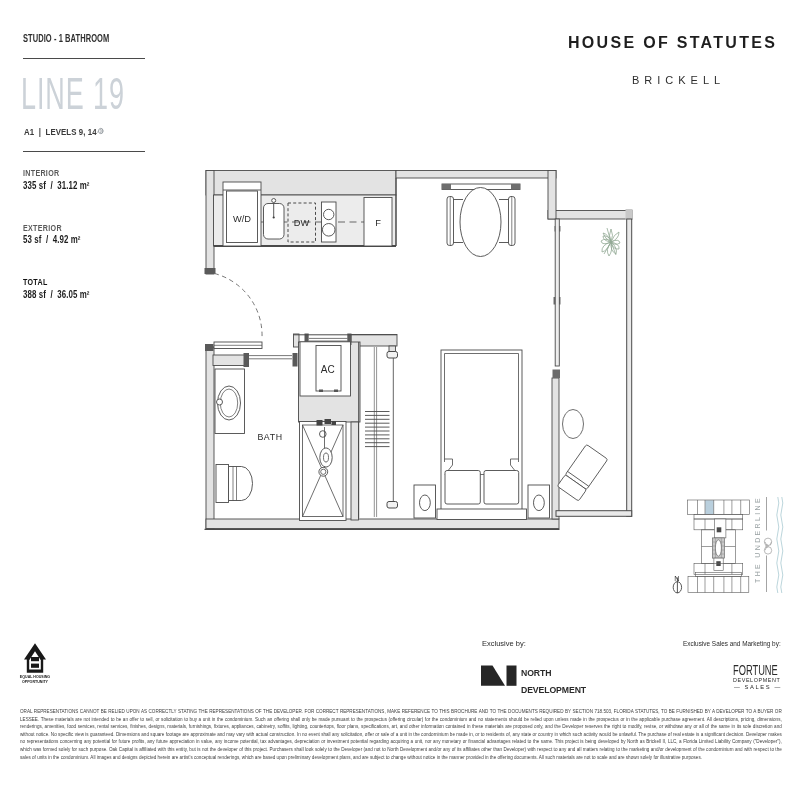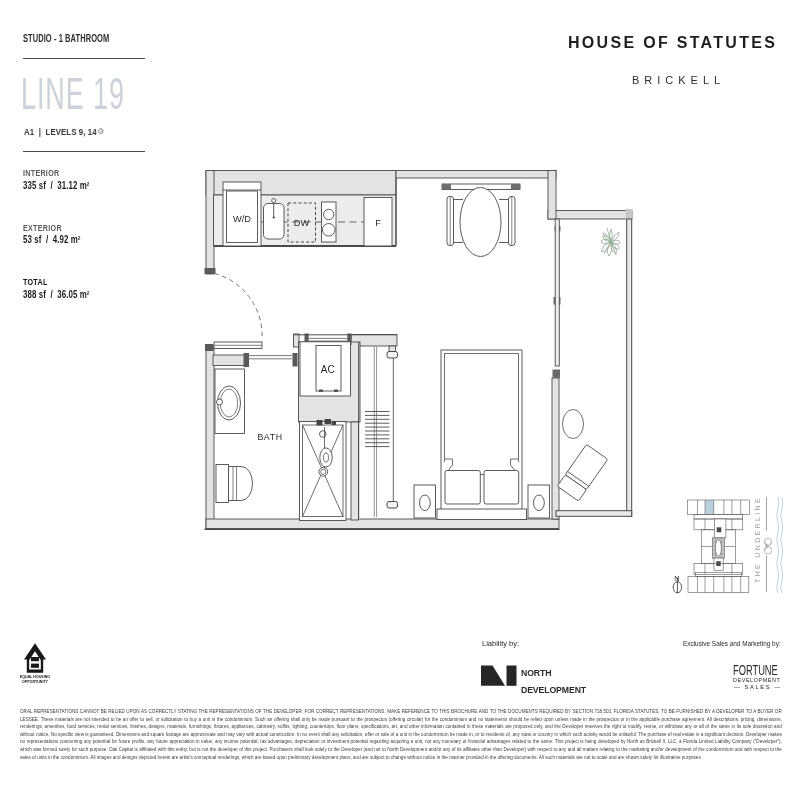--- a/index.html
+++ b/index.html
@@ -304,21 +304,21 @@
     <g id="logos">
       <path d="M24 659.4 L35 643.2 L46 659.4 L43.2 659.4 L43.2 672.8 L26.8 672.8 L26.8 659.4 Z" fill="#181818"></path>
       <path d="M29.2 660.2 L35 651.2 L40.8 660.2 L40.8 669.6 L29.2 669.6 Z" fill="#ffffff"></path>
       <rect x="31" y="657" width="8" height="4.2" fill="#181818"></rect>
       <rect x="31" y="663.6" width="8" height="4.2" fill="#181818"></rect>
       <polygon points="481,665.5 492.5,665.5 505,685.8 481,685.8" fill="#262626"></polygon>
       <rect x="506.5" y="665.5" width="10" height="20.3" fill="#262626"></rect>
     </g>
   </svg>
 
-  <div class="abs" id="devby">Liability by:</div>
+  <div class="abs" id="devby">Exclusive by:</div>
   <div class="abs" id="northtxt">NORTH<br>DEVELOPMENT</div>
   <div class="abs" id="salesby">Exclusive Sales and Marketing by:</div>
   <div class="abs" id="fortune">FORTUNE</div>
   <div class="abs" id="fdev">DEVELOPMENT</div>
   <div class="abs" id="fsales">—&nbsp;SALES&nbsp;—</div>
   <div class="abs" id="eqtxt">EQUAL HOUSING<br>OPPORTUNITY</div>
 
   <div class="abs" id="fine">ORAL REPRESENTATIONS CANNOT BE RELIED UPON AS CORRECTLY STATING THE REPRESENTATIONS OF THE DEVELOPER. FOR CORRECT REPRESENTATIONS, MAKE REFERENCE TO THIS BROCHURE AND TO THE DOCUMENTS REQUIRED BY SECTION 718.503, FLORIDA STATUTES, TO BE FURNISHED BY A DEVELOPER TO A BUYER OR LESSEE. These materials are not intended to be an offer to sell, or solicitation to buy a unit in the condominium. Such an offering shall only be made pursuant to the prospectus (offering circular) for the condominium and no statements should be relied upon unless made in the prospectus or in the applicable purchase agreement. All descriptions, pricing, dimensions, renderings, amenities, food services, rental services, finishes, designs, materials, furnishings, fixtures, appliances, cabinetry, soffits, lighting, countertops, floor plans, specifications, art, and other information contained in these materials are proposed only, and the Developer reserves the right to modify, revise, or withdraw any or all of the same in its sole discretion and without notice.  No specific view is guaranteed. Dimensions and square footage are approximate and may vary with actual construction. In no event shall any solicitation, offer or sale of a unit in the condominium be made in, or to residents of, any state or country in which such activity would be unlawful. The purchase of real estate is a significant decision. Developer makes no representations concerning any potential for future profits, any future appreciation in value, any income potential, tax advantages, depreciation or investment potential regarding acquiring a unit, nor any monetary or financial advantages related to the same. This project is being developed by North as Brickell II, LLC, a Florida Limited Liability Company ("Developer"), which was formed solely for such purpose. Oak Capital is affiliated with this entity, but is not the developer of this project. Purchasers shall look solely to the Developer (and not to North Development and/or any of its affiliates other than Developer) with respect to any and all matters relating to the marketing and/or development of the condominium and with respect to the sales of units in the condominium. All images and designs depicted herein are artist's conceptual renderings, which are based upon preliminary development plans, and are subject to change without notice in the manner provided in the offering documents. All such materials are not to scale and are shown solely for illustrative purposes.</div>
 
 </body></html>

